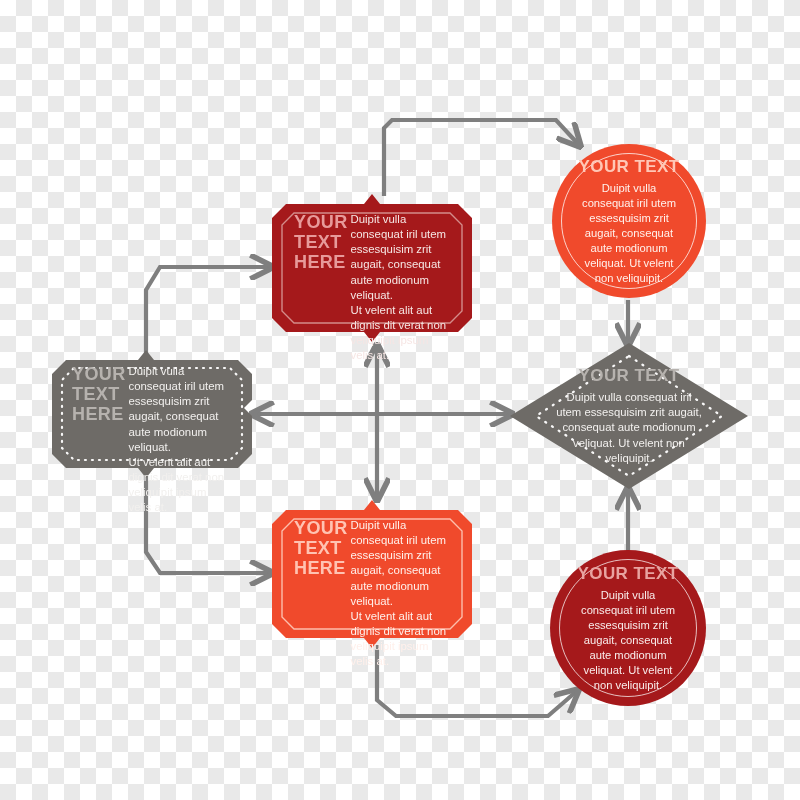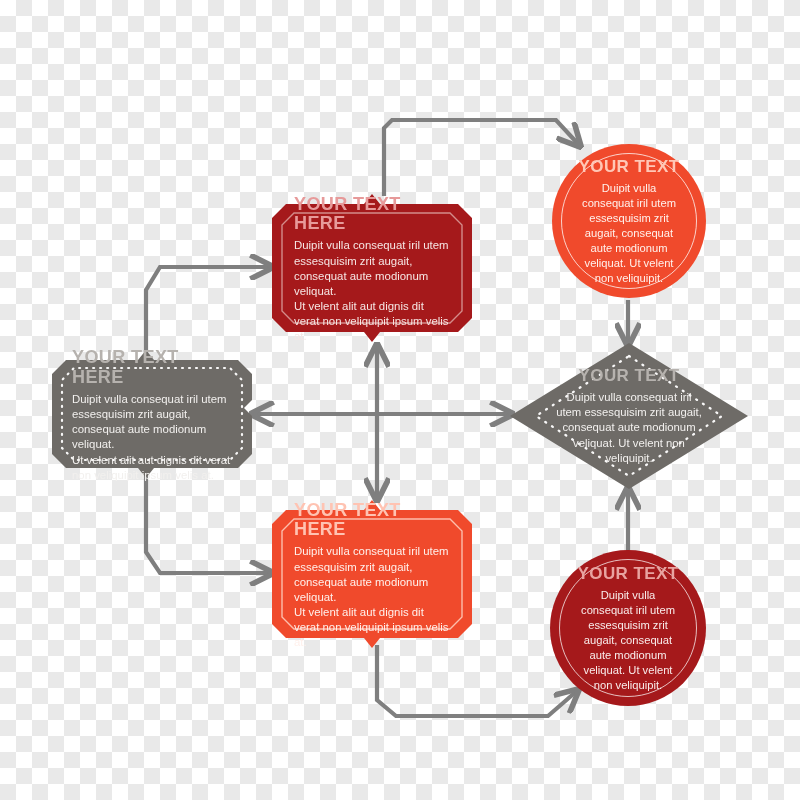--- a/index.html
+++ b/index.html
@@ -15,21 +15,21 @@
     background-size: 32px 32px;
     background-position: 0 0, 16px 16px;
   }
   #stage { position:absolute; inset:0; width:800px; height:800px; }
   #connectors { position:absolute; left:0; top:0; width:800px; height:800px; z-index:1; }
 
   
   .banner { position:absolute; z-index:2; }
   .banner .bg { position:absolute; inset:0; }
   .banner .content {
-     position:absolute; inset:0; display:flex; flex-direction:column;
+     position:absolute; inset:0; display:flex; flex-direction:row;
      justify-content:center; padding:20px 22px 18px 22px;
   }
   .banner .title {
      font-size:19px; font-weight:bold; letter-spacing:0.4px;
      line-height:1.05; margin-bottom:5px; text-align:left;
      font-stretch:condensed; transform:scaleX(0.95); transform-origin:left center;
   }
   .banner .body {
      font-size:11.4px; line-height:1.33; text-align:left;
   }

